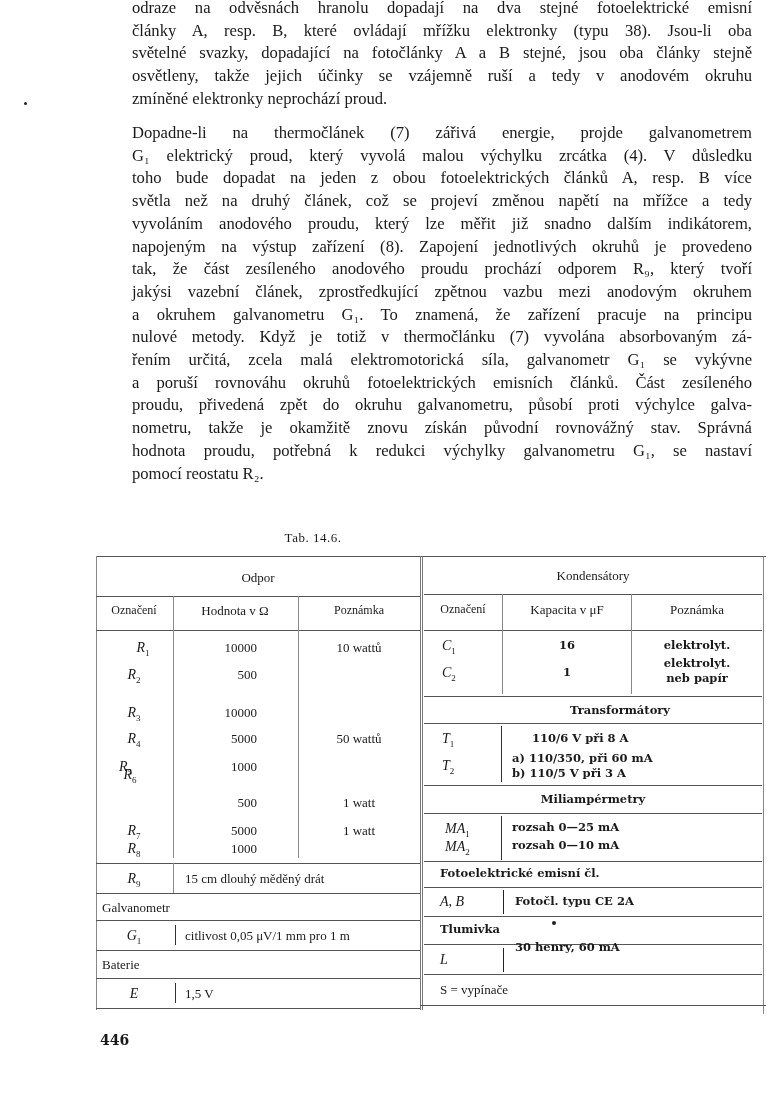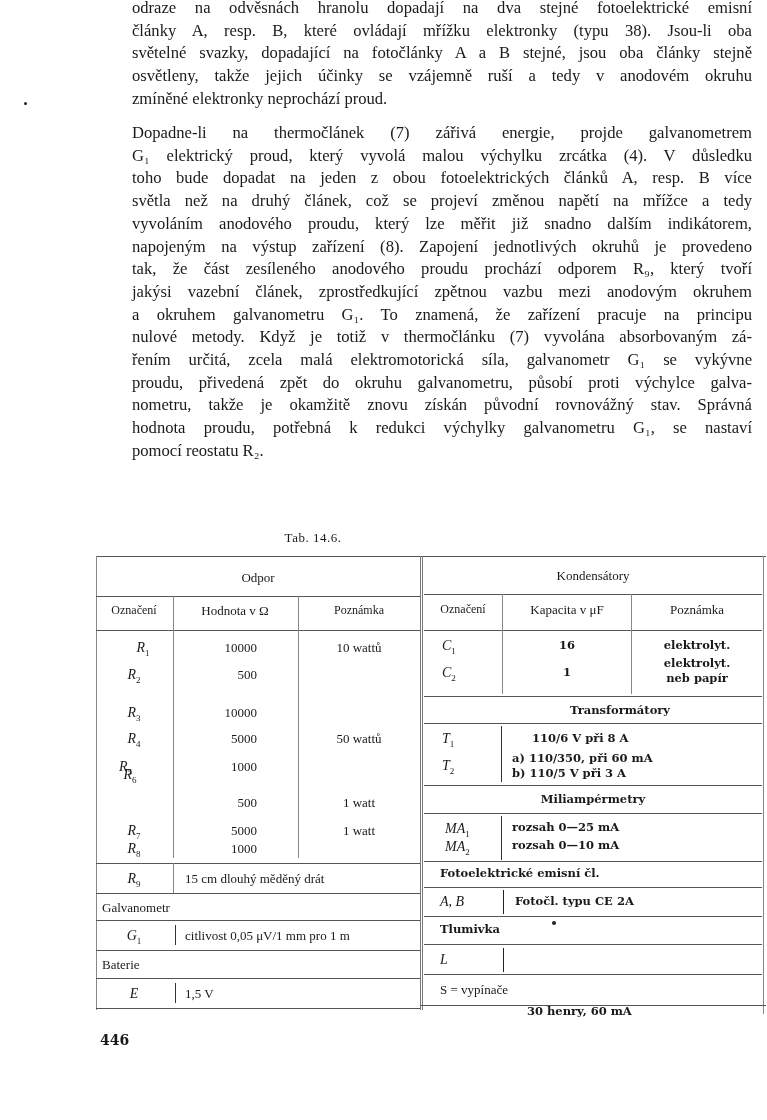--- a/index.html
+++ b/index.html
@@ -40,20 +40,21 @@
   <span class="line">G₁ elektrický proud, který vyvolá malou výchylku zrcátka (4). V důsledku</span>
   <span class="line">toho bude dopadat na jeden z obou fotoelektrických článků A, resp. B více</span>
   <span class="line">světla než na druhý článek, což se projeví změnou napětí na mřížce a tedy</span>
   <span class="line">vyvoláním anodového proudu, který lze měřit již snadno dalším indikátorem,</span>
   <span class="line">napojeným na výstup zařízení (8). Zapojení jednotlivých okruhů je provedeno</span>
   <span class="line">tak, že část zesíleného anodového proudu prochází odporem R₉, který tvoří</span>
   <span class="line">jakýsi vazební článek, zprostředkující zpětnou vazbu mezi anodovým okruhem</span>
   <span class="line">a okruhem galvanometru G₁. To znamená, že zařízení pracuje na principu</span>
   <span class="line">nulové metody. Když je totiž v thermočlánku (7) vyvolána absorbovaným zá-</span>
   <span class="line">řením určitá, zcela malá elektromotorická síla, galvanometr G₁ se vykývne</span>
+  <span class="line">a poruší rovnováhu okruhů fotoelektrických emisních článků. Část zesíleného</span>
   <span class="line">proudu, přivedená zpět do okruhu galvanometru, působí proti výchylce galva-</span>
   <span class="line">nometru, takže je okamžitě znovu získán původní rovnovážný stav. Správná</span>
   <span class="line">hodnota proudu, potřebná k redukci výchylky galvanometru G₁, se nastaví</span>
   <span class="line last">pomocí reostatu R₂.</span>
 </div>
 
 <div class="caption">Tab. 14.6.</div>
 
 <div class="tbl">
 
@@ -162,20 +163,20 @@
   <div class="c sym" style="left:440px;top:894px;">A, B</div>
   <div class="v" style="left:503px;top:890px;height:24px;border-left-color:#222;"></div>
   <div class="c b" style="left:515px;top:894px;">Fotočl. typu CE 2A</div>
   <div class="h" style="left:424px;width:338px;top:916px;"></div>
 
   <div class="c b" style="left:440px;top:922px;">Tlumivka</div>
   <div class="dot" style="left:552px;top:921px;"></div>
   <div class="h" style="left:424px;width:338px;top:944px;"></div>
   <div class="c sym" style="left:440px;top:952px;">L</div>
   <div class="v" style="left:503px;top:948px;height:24px;border-left-color:#222;"></div>
-  <div class="c b" style="left:515px;top:1004px;margin-left:12px;">30 henry, 60 mA</div>
+  <div class="c b" style="left:515px;top:940px;">30 henry, 60 mA</div>
   <div class="h" style="left:424px;width:338px;top:974px;"></div>
 
   <div class="c" style="left:440px;top:982px;">S = vypínače</div>
   <div class="h" style="left:420px;width:346px;top:1005px;"></div>
 </div>
 
 <div class="pageno">446</div>
 
 </body></html>

